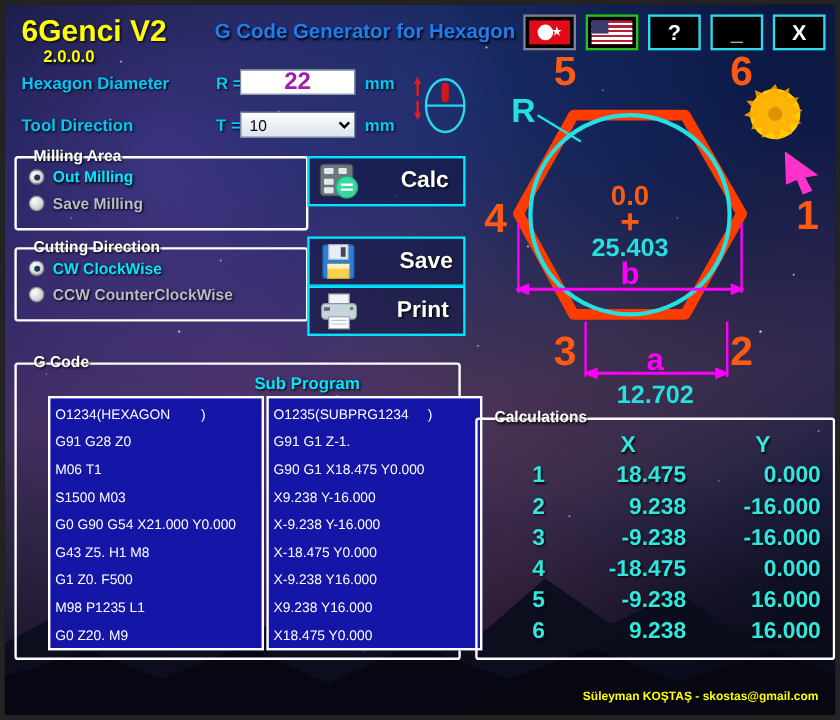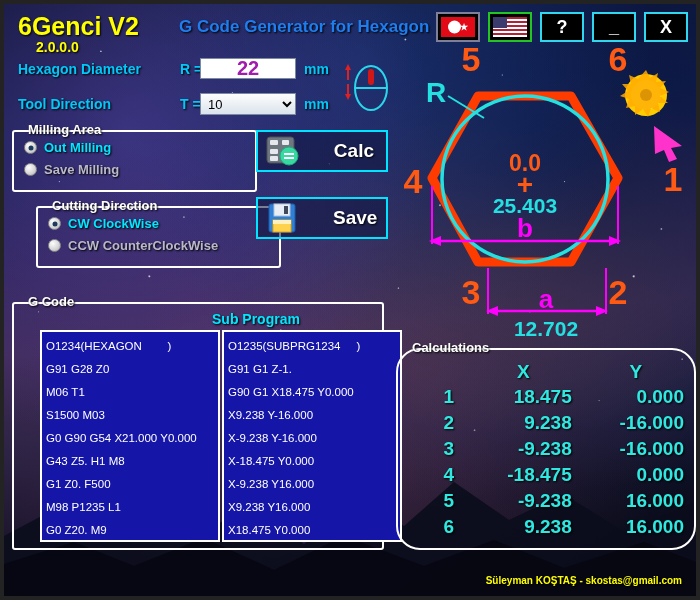--- a/index.html
+++ b/index.html
@@ -137,23 +137,23 @@
   .group{
     position:absolute;box-sizing:border-box;
     border:2px solid #ffffff;border-radius:3px;
   }
   .group-title{
     position:absolute;top:-10px;left:10px;padding:0 4px;
     font-size:13px;font-weight:bold;color:#ffffff;
     text-shadow:1px 1px 2px #000;white-space:nowrap;
   }
   #grp-milling{left:8px;top:126px;width:245px;height:62px;}
-  #grp-cutting{left:8px;top:202px;width:245px;height:62px;margin-left:24px;}
+  #grp-cutting{left:8px;top:202px;width:245px;height:62px;}
   #grp-gcode{left:8px;top:298px;width:372px;height:248px;}
-  #grp-calc{left:392px;top:344px;width:300px;height:202px;border-radius:24px;}
+  #grp-calc{left:392px;top:344px;width:300px;height:202px;}
   #grp-calc .group-title{color:#ffffff;}
 
   .radio-row{position:absolute;display:flex;align-items:center;gap:7px;cursor:pointer;}
   .radio{
     width:13px;height:13px;border-radius:50%;box-sizing:border-box;
     background:radial-gradient(circle at 35% 32%, #fdfdfd 0%, #d4d4d4 60%, #a8a8a8 100%);
     border:1px solid #8d8d8d;position:relative;flex:none;
   }
   .radio.sel::after{
     content:"";position:absolute;left:50%;top:50%;transform:translate(-50%,-50%);
@@ -319,20 +319,32 @@
     <svg class="act-ico" viewBox="0 0 40 34">
       <rect x="6" y="3" width="26" height="28" rx="2" fill="#2f7fd6" stroke="#1d5ba3"></rect>
       <rect x="11" y="3" width="16" height="12" fill="#e8eef5" stroke="#b4c3d2"></rect>
       <rect x="21" y="5" width="4" height="8" fill="#41495a"></rect>
       <rect x="10" y="19" width="18" height="12" fill="#ffd24d" stroke="#d8a61b"></rect>
       <rect x="10" y="19" width="18" height="4" fill="#fff0c0"></rect>
     </svg>
     <span class="lab">Save</span>
   </div>
 
+  <div id="btn-print" class="act-btn">
+    <svg class="act-ico" viewBox="0 0 40 34">
+      <rect x="11" y="3" width="17" height="8" fill="#f2f4f6" stroke="#9aa5b1"></rect>
+      <rect x="5" y="11" width="29" height="13" rx="3" fill="#c9d3dd" stroke="#8996a5"></rect>
+      <rect x="7" y="14" width="5" height="3" fill="#5b6875"></rect>
+      <circle cx="30" cy="15" r="1.6" fill="#3fa34d"></circle>
+      <rect x="11" y="22" width="17" height="10" fill="#ffffff" stroke="#9aa5b1"></rect>
+      <line x1="13" y1="25" x2="26" y2="25" stroke="#b9c3cd"></line>
+      <line x1="13" y1="28" x2="26" y2="28" stroke="#b9c3cd"></line>
+    </svg>
+    <span class="lab">Print</span>
+  </div>
 
   <div id="grp-gcode" class="group">
     <div class="group-title">G Code</div>
   </div>
   <div id="st-main" class="sub-title">Main Program</div>
   <div id="st-sub" class="sub-title">Sub Program</div>
   <div id="code-main" class="code-box">O1234(HEXAGON        )
 G91 G28 Z0
 M06 T1
 S1500 M03

